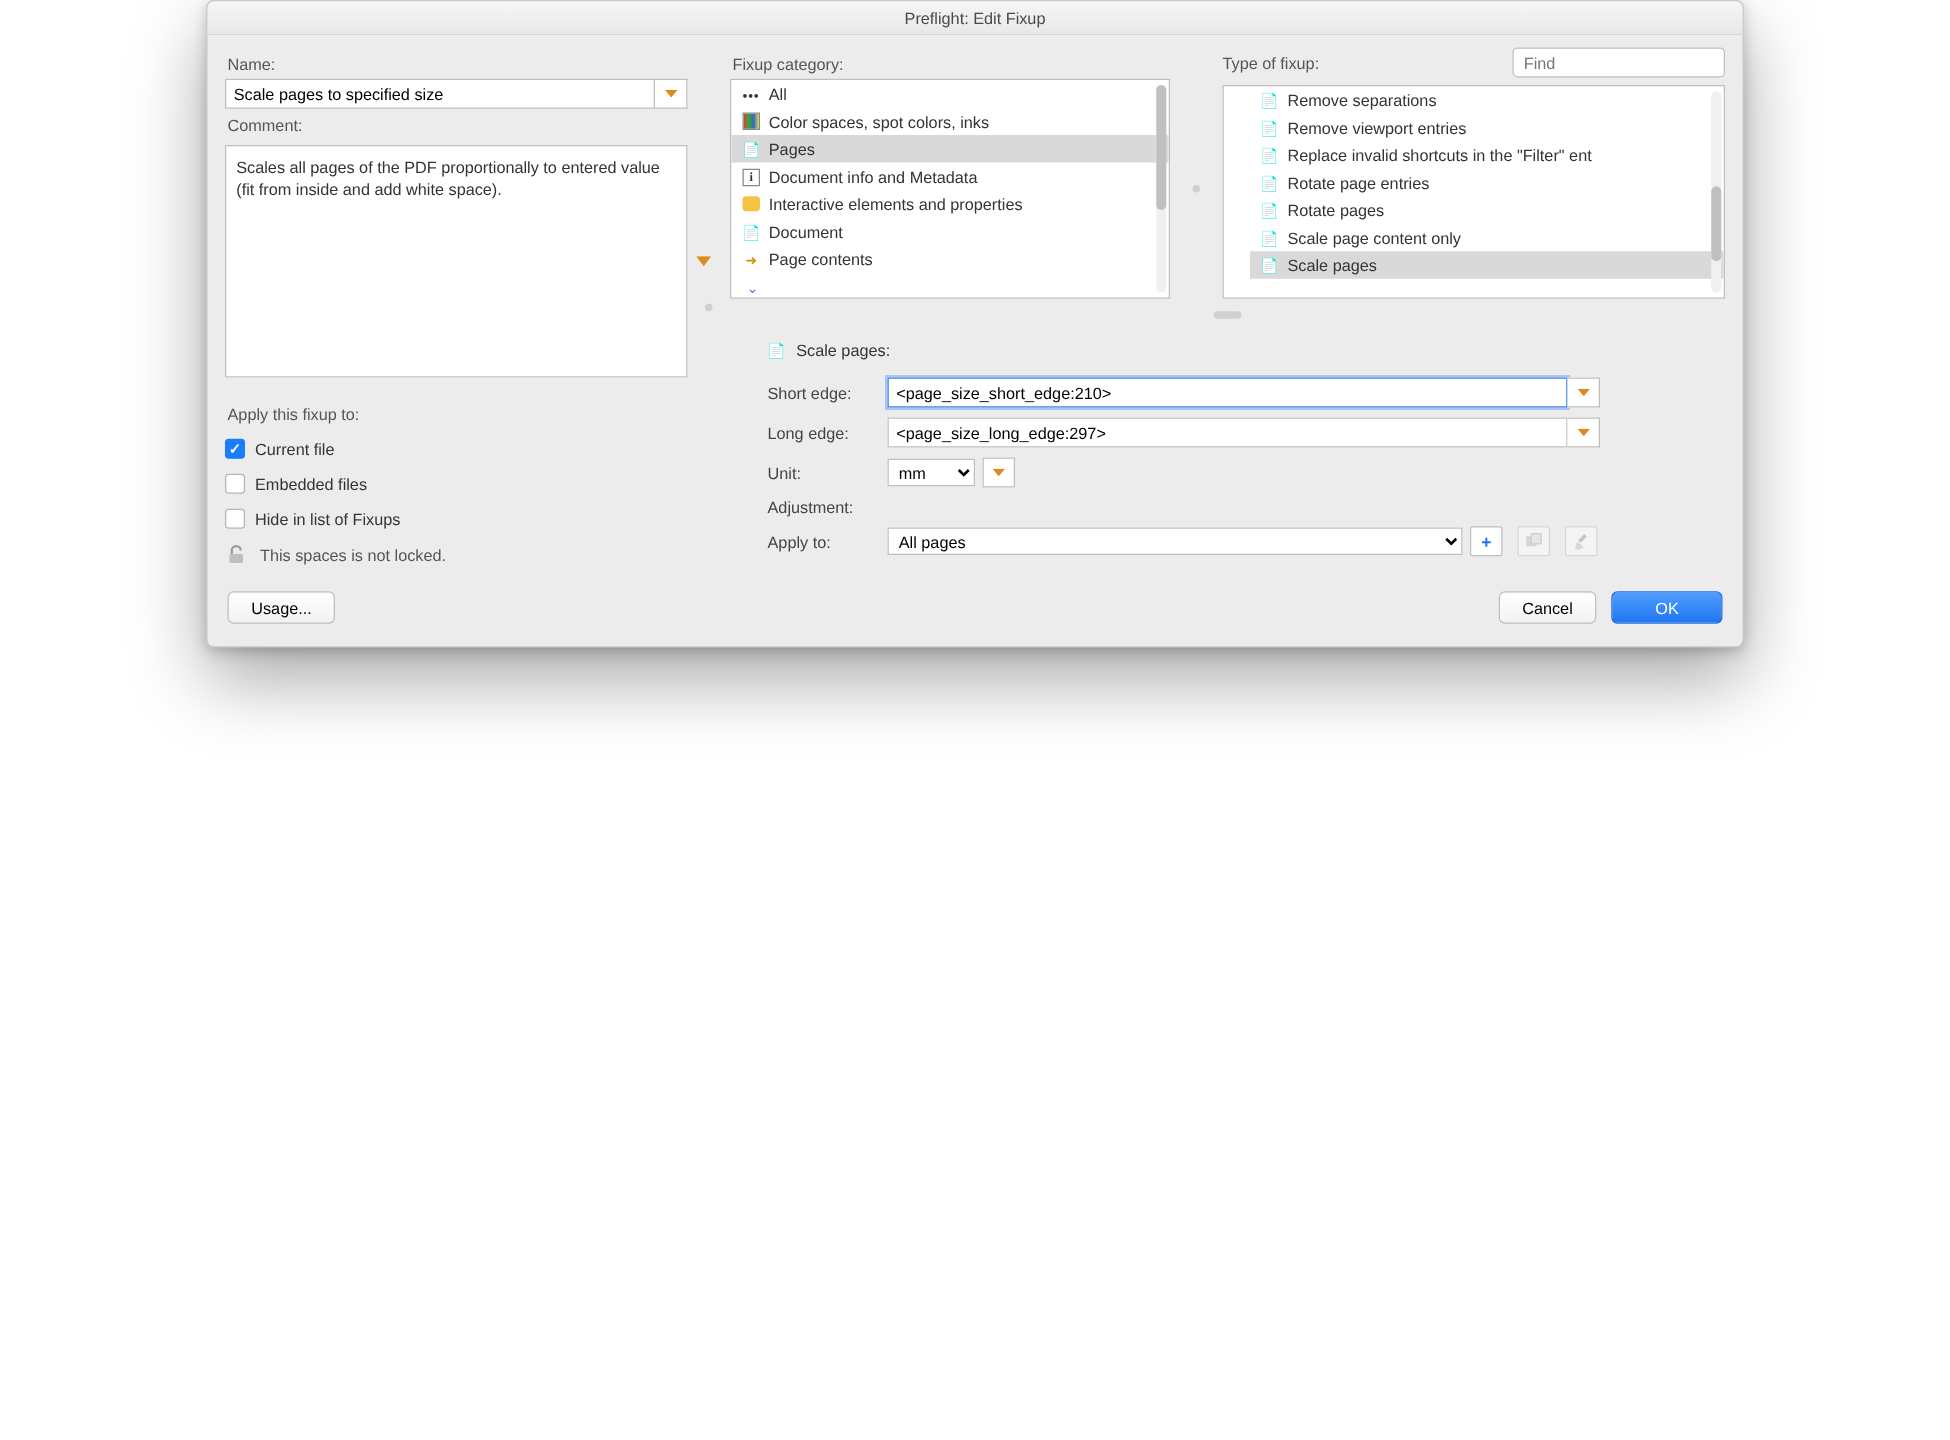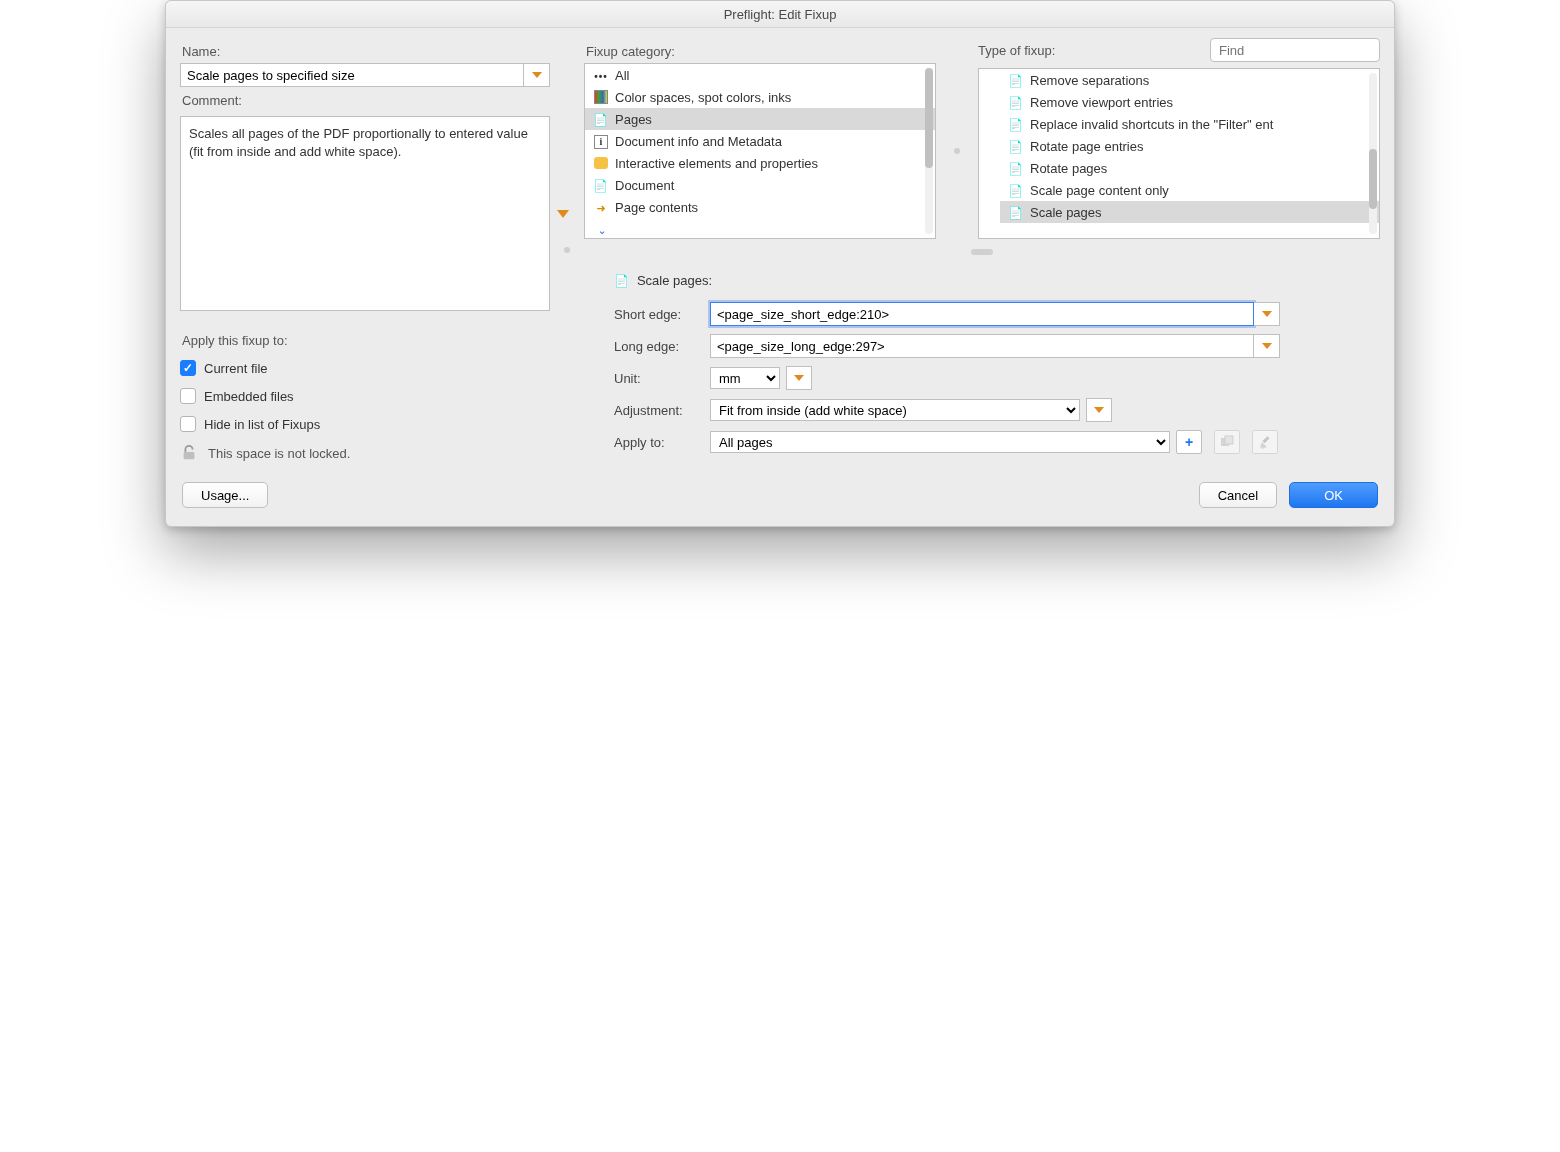--- a/index.html
+++ b/index.html
@@ -242,21 +242,21 @@
         </div>
         <div class="chk-row">
           <div class="chk"></div>
           <span>Hide in list of Fixups</span>
         </div>
         <div class="lock-row">
           <svg class="lock-icon" viewBox="0 0 20 20">
             <path d="M6 9V6a4 4 0 018 0" fill="none" stroke="#9a9a9a" stroke-width="2"></path>
             <rect x="4" y="9" width="12" height="8" rx="1.5" fill="#bfbfbf"></rect>
           </svg>
-          <span>This space is not locked.</span>
+          <span>This spaces is not locked.</span>
         </div>
       </div>
     </div>
 
     <div class="vbar">
         <div class="dot"></div>
       </div>
 
     <div class="col-right">
       <div class="top-lists">
@@ -416,30 +416,20 @@
             <div class="inline-drop" style="border-left:1px solid #bfbfbf">
               <svg width="10" height="6">
                   <polygon points="0,0 10,0 5,6" fill="#e08a1d"></polygon>
                 </svg>
             </div>
           </div>
         </div>
 
         <div class="form-row">
           <div class="flab">Adjustment:</div>
-          <div class="gap6">
-            <select class="native sel-wide">
-              <option>Fit from inside (add white space)</option>
-            </select>
-            <div class="inline-drop" style="border-left:1px solid #bfbfbf">
-              <svg width="10" height="6">
-                  <polygon points="0,0 10,0 5,6" fill="#e08a1d"></polygon>
-                </svg>
-            </div>
-          </div>
         </div>
 
         <div class="form-row">
           <div class="flab">Apply to:</div>
           <div class="gap6">
             <select class="native sel-wider">
               <option>All pages</option>
             </select>
             <div class="icon-btn" title="add">
               <span style="color:#1f76f0;font-weight:bold;font-size:14px">+</span>

